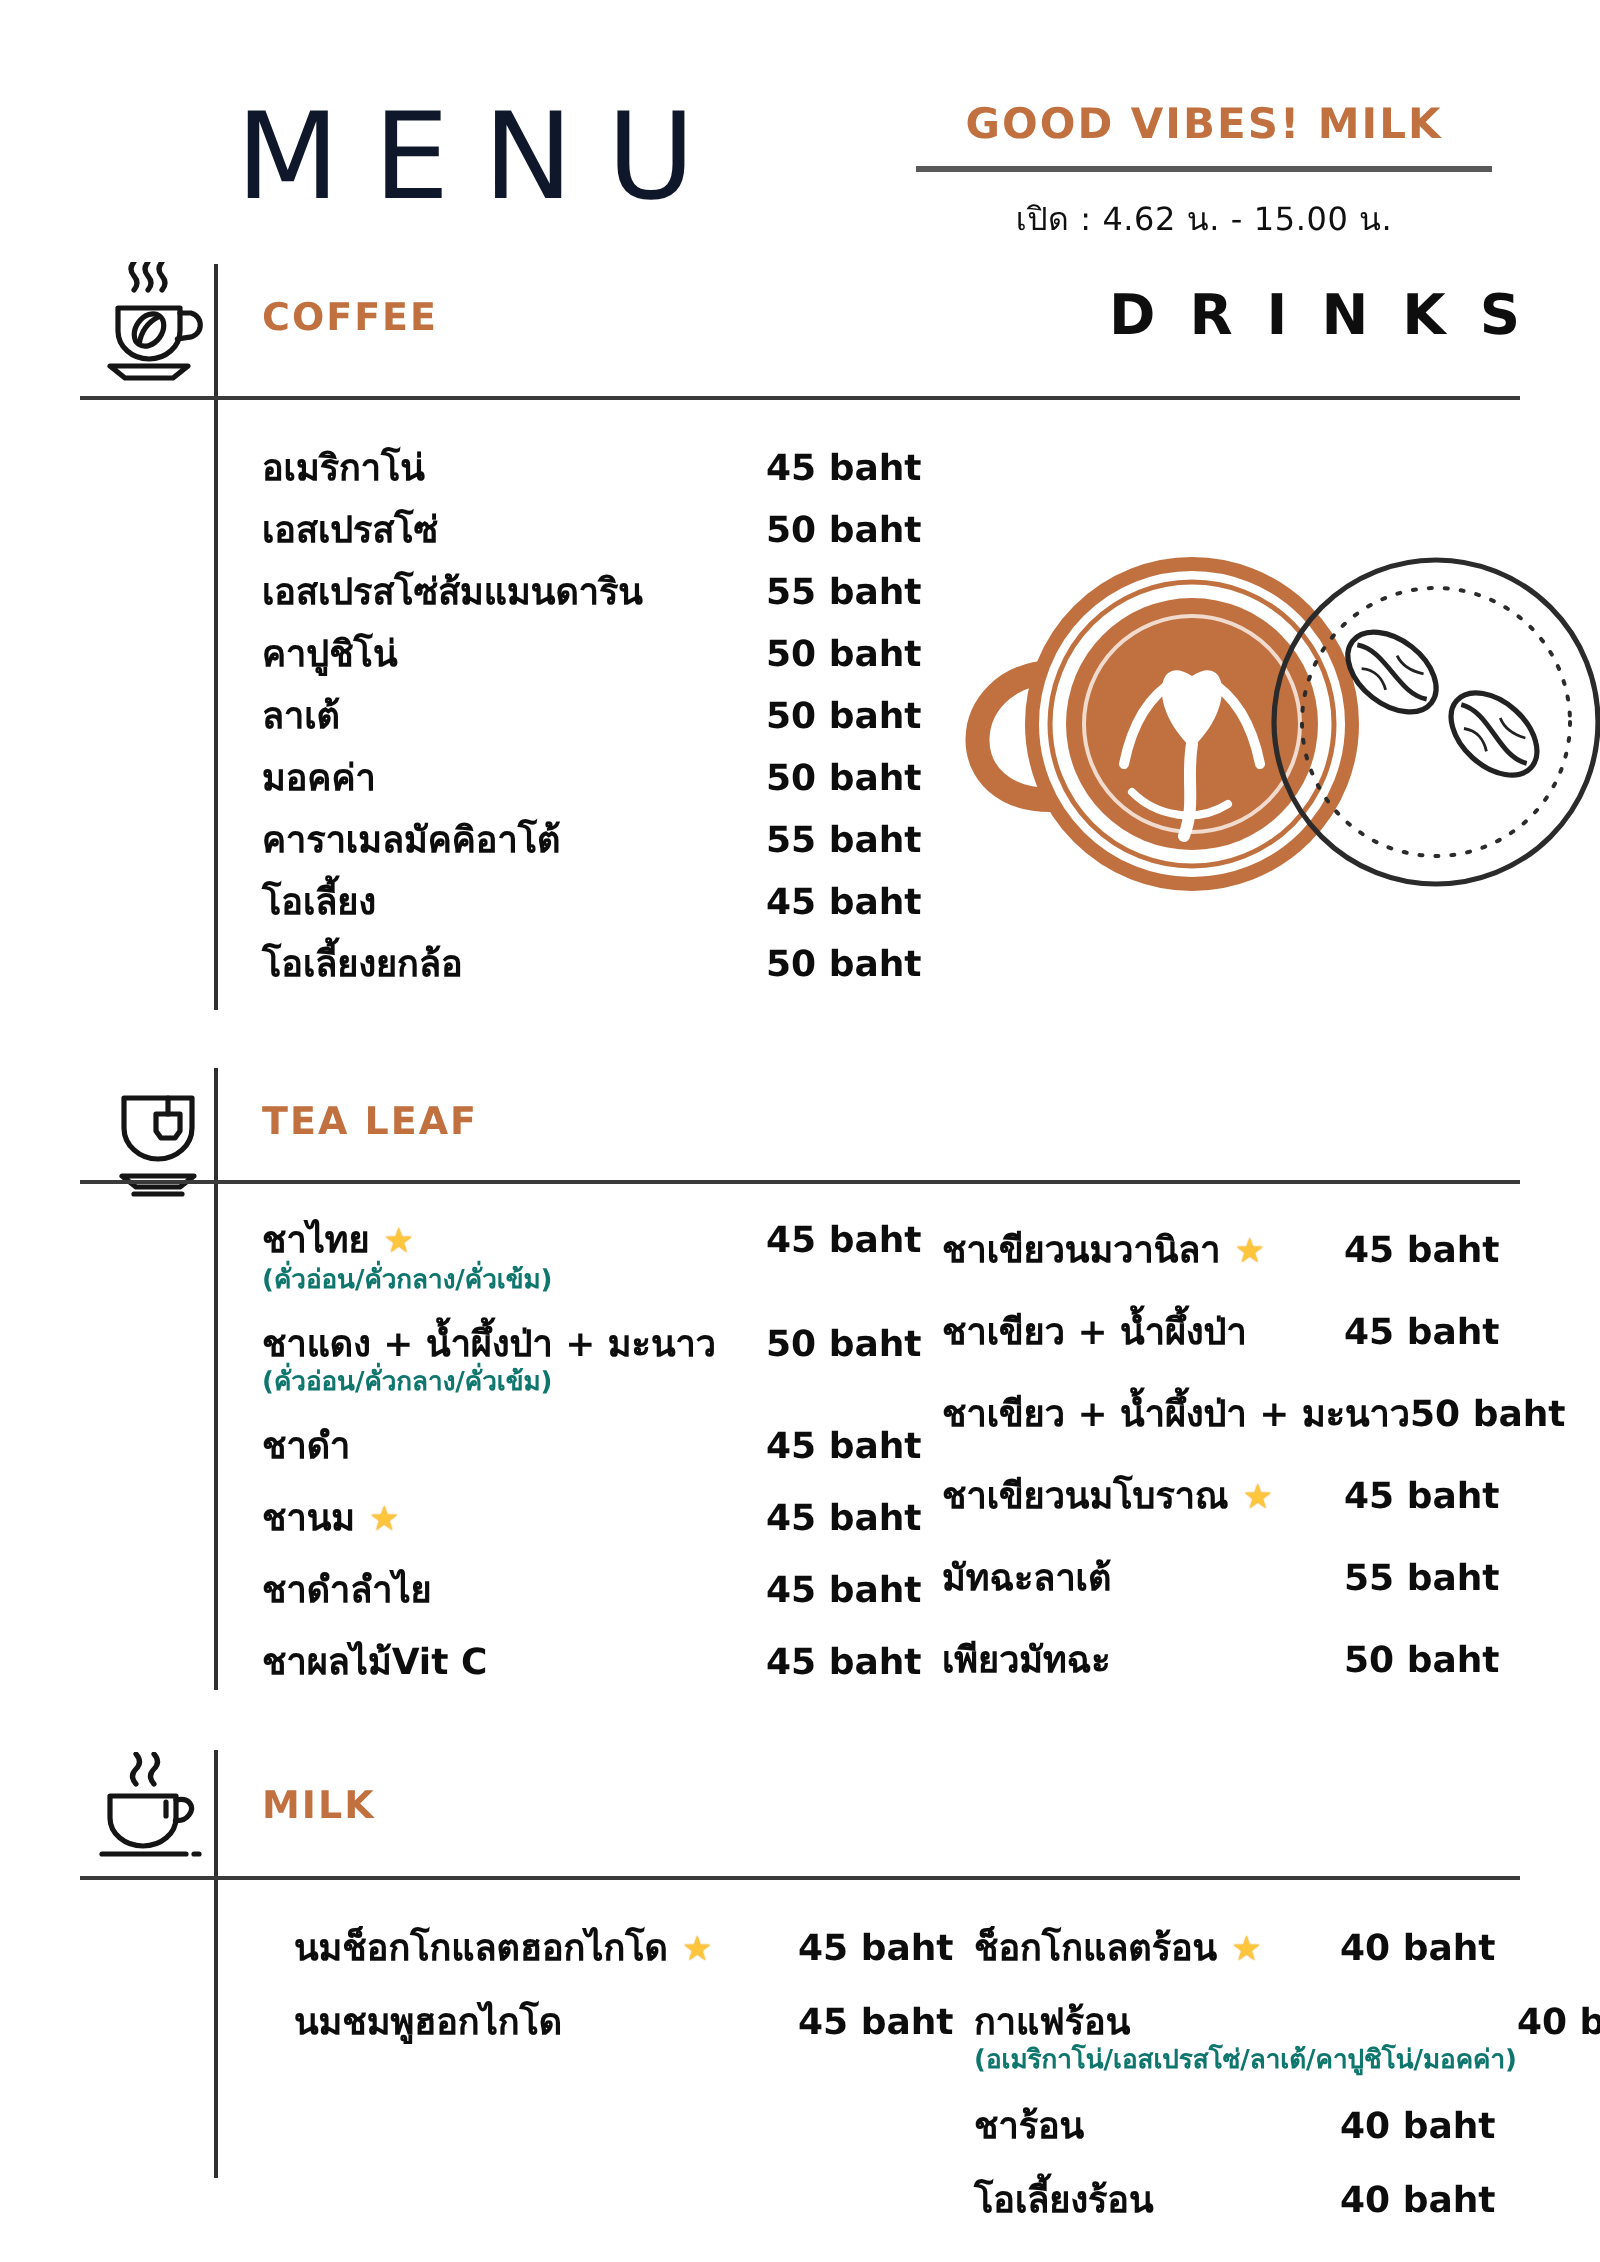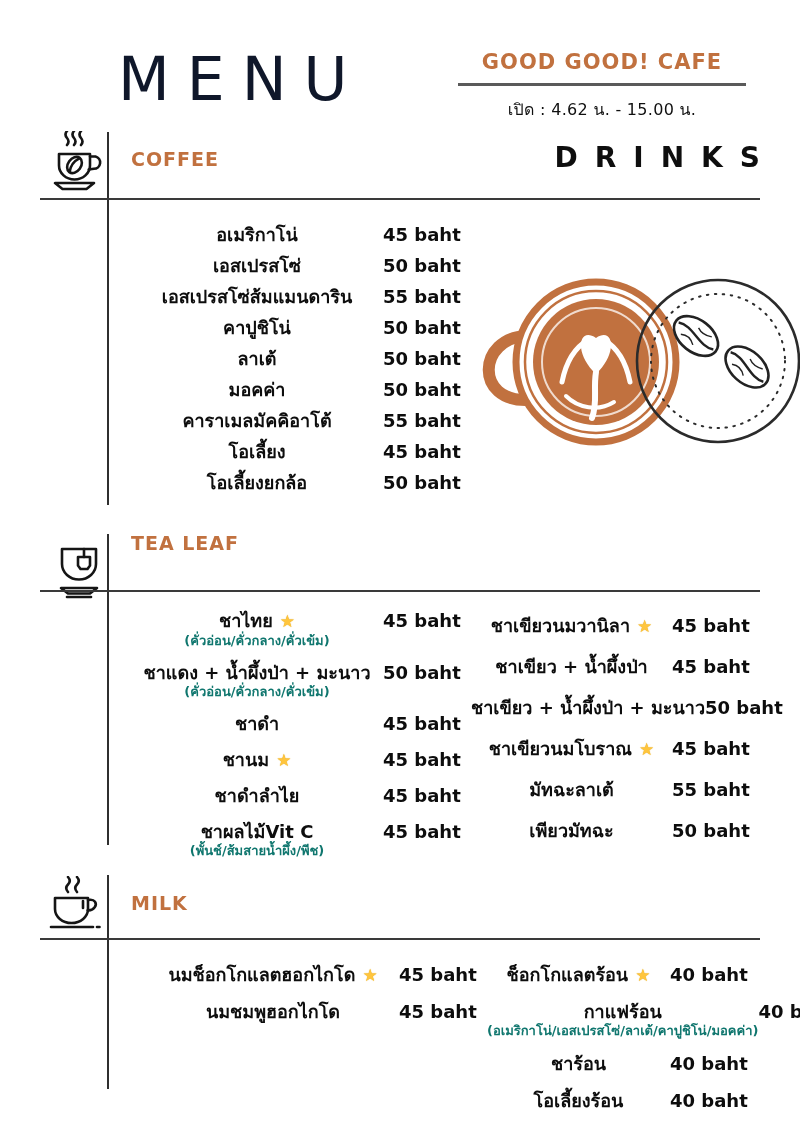--- a/index.html
+++ b/index.html
@@ -20,21 +20,21 @@
   .hours{font-size:16px; color:#101010; letter-spacing:.3px;}
   
   .vline{position:absolute; width:2px; background:#2F2F2F; left:107px;}
   .rule{position:absolute; left:40px; right:40px; height:2px; background:#3A3A3A;}
   .section-title{position:absolute; left:131px; color:#C1713F; font-size:19px; font-weight:700; letter-spacing:1px; white-space:nowrap;}
   .side-label{position:absolute; right:23px; font-size:28px; font-weight:700; letter-spacing:17px; color:#0E0E0E; white-space:nowrap;}
   .icon-box{position:absolute;}
   .icon-box svg{display:block;}
   
   .menu-col{position:absolute;}
-  .menu-row{display:flex; align-items:flex-start;text-align:center;}
+  .menu-row{display:flex; align-items:flex-start;}
   .name-wrap{flex:0 0 auto;}
   .item-name{font-size:18px; font-weight:700; line-height:21px; color:#0d0d0d;}
   .star{color:#FFC53D; font-size:17px; margin-left:7px; line-height:21px; text-shadow:0 0 1px #D99A00;}
   .note{font-size:13px; font-weight:700; line-height:15px; margin-top:1px; color:#0f766e; white-space:nowrap;}
   .price{font-size:18px; font-weight:600; line-height:22px; white-space:nowrap; color:#0d0d0d;}
   
   #coffee-list{left:131px; top:224px; width:330px;}
   #coffee-list .menu-row{margin-bottom:9px;}
   #coffee-list .name-wrap{width:252px;}
   #tea-left{left:131px; top:610px; width:333px;}
@@ -52,21 +52,21 @@
   
   .line-icon{stroke:#151515; stroke-width:2.6; fill:none; stroke-linecap:round; stroke-linejoin:round;}
 </style>
 </head>
 <body>
 
 <div id="page">
 
   <div class="menu-title">MENU</div>
   <div class="brand-block">
-    <div class="brand-name">GOOD GOOD! CAFE</div>
+    <div class="brand-name">GOOD VIBES! MILK</div>
     <hr class="brand-divider">
     <div class="hours">เปิด : 4.62 น. - 15.00 น.</div>
   </div>
 
   <div class="icon-box" style="left:46px; top:131px;">
     <svg width="58" height="64" viewBox="0 0 58 64">
       <g class="line-icon" stroke-width="2.2">
         <path d="M21,14 q3,-3.5 0,-7 q-3,-3.5 0,-7"></path>
         <path d="M28,14 q3,-3.5 0,-7 q-3,-3.5 0,-7"></path>
         <path d="M35,14 q3,-3.5 0,-7 q-3,-3.5 0,-7"></path>
@@ -202,21 +202,21 @@
       <g class="line-icon">
         <path d="M8,6 h34 v15 a17,15.5 0 0 1 -34,0 z"></path>
         <path d="M30,6 v8"></path>
         <path d="M24,14 h12 v8.5 l-2.5,3.5 h-7 l-2.5,-3.5 z"></path>
         <path d="M7,45 h36 l-7,5.5 h-22 z"></path>
         <path d="M13,54 h24"></path>
       </g>
     </svg>
   </div>
   <div class="vline" style="top:534px; height:311px;"></div>
-  <div class="section-title" style="top:532px;">TEA LEAF</div>
+  <div class="section-title" style="top:550px;">TEA LEAF</div>
   <div class="rule" style="top:590px;"></div>
 
   <div class="menu-col" id="tea-left">
 
       <div class="menu-row">
         <div class="name-wrap">
           <span class="item-name">ชาไทย</span><span class="star">★</span>
           <div class="note">(คั่วอ่อน/คั่วกลาง/คั่วเข้ม)</div>
         </div>
         <span class="price">45 baht</span>
@@ -250,21 +250,20 @@
         <div class="name-wrap">
           <span class="item-name">ชาดำลำไย</span>
           
         </div>
         <span class="price">45 baht</span>
       </div>
 
       <div class="menu-row">
         <div class="name-wrap">
           <span class="item-name">ชาผลไม้Vit C</span>
-          <div class="note">(พั้นช์/ส้มสายน้ำผึ้ง/พีช)</div>
         </div>
         <span class="price">45 baht</span>
       </div>
     </div>
 
   <div class="menu-col" id="tea-right">
 
       <div class="menu-row">
         <div class="name-wrap">
           <span class="item-name">ชาเขียวนมวานิลา</span><span class="star">★</span>

